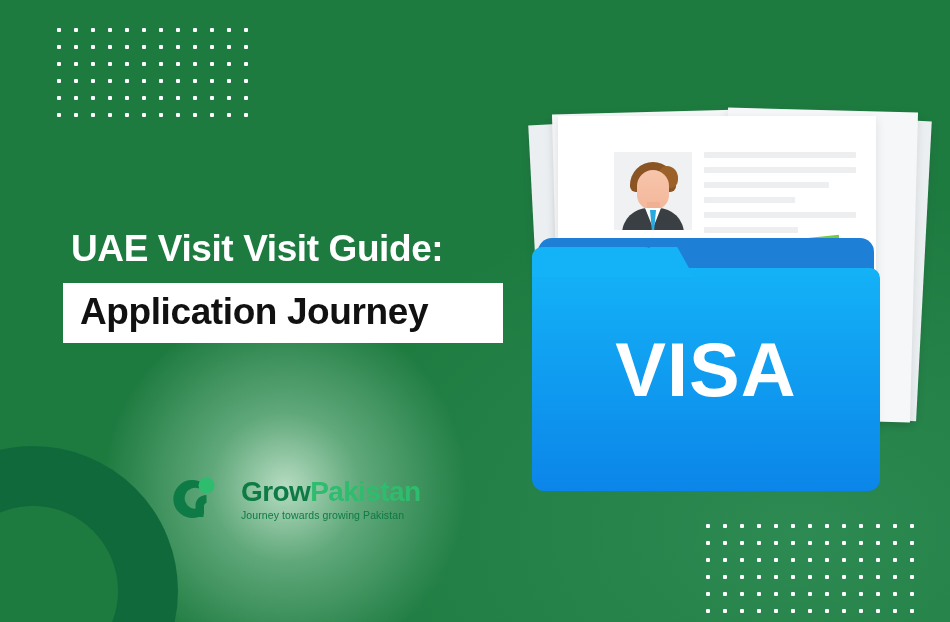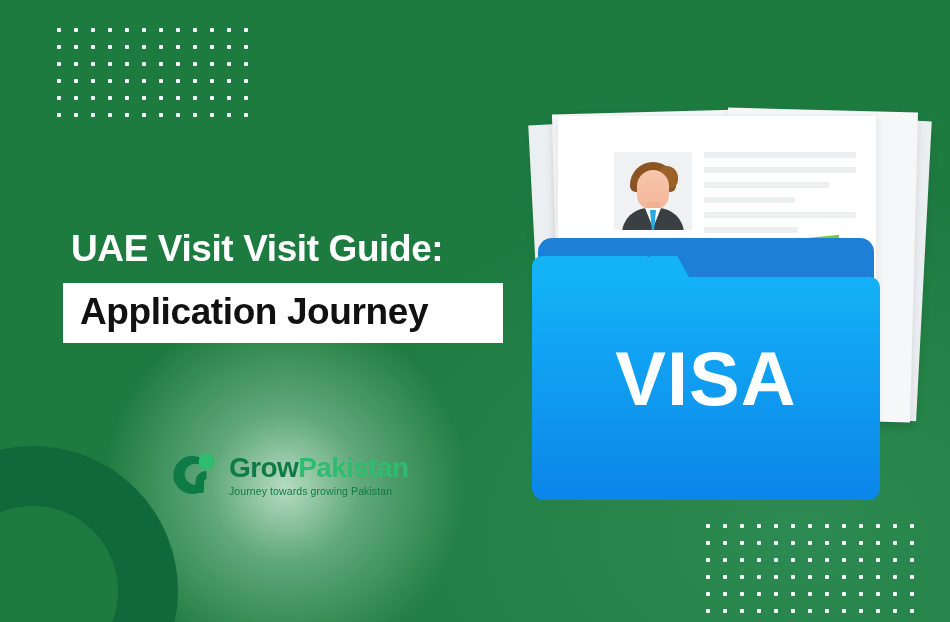--- a/index.html
+++ b/index.html
@@ -44,21 +44,21 @@
   .hl-line:last-child{margin-bottom:0;}
   .hl-highlight{
     display:inline-block;background:#ffffff;color:#111111;
     padding:10px 17px 13px 17px;margin-left:-8px;
     font-size:37px;font-weight:700;letter-spacing:-.4px;line-height:1;
   }
   .hl-box-wrap{width:432px;background:#fff;padding:0;}
 
   
   .logo{
-    position:absolute;left:166px;top:448px;display:flex;align-items:center;gap:9px;
+    position:absolute;left:166px;top:472px;display:flex;align-items:center;gap:21px;
   }
   .logo-mark{position:relative;width:54px;height:54px;flex:0 0 54px;}
   .logo-text{display:flex;flex-direction:column;line-height:1;}
   .logo-wordmark{font-size:28px;font-weight:700;letter-spacing:-.6px;white-space:nowrap;}
   .lw-grow{color:#0e7a45;}
   .lw-pak{color:#2ebc6e;}
   .logo-tagline{
     font-size:10.5px;color:#0e7a45;letter-spacing:.1px;margin-top:4px;white-space:nowrap;
   }
 
@@ -97,21 +97,21 @@
     background:linear-gradient(90deg,#62bb46 0%,#8ecf3e 100%);
     -webkit-background-clip:text;background-clip:text;color:transparent;
     font-family:"Liberation Sans", sans-serif;
   }
 
   .folder-back{
     position:absolute;left:10px;top:138px;width:336px;height:228px;
     background:#1e7fd6;border-radius:14px;
   }
   .folder-front{
-    position:absolute;left:4px;top:177px;width:348px;height:223px;
+    position:absolute;left:4px;top:168px;width:348px;height:223px;
     background:linear-gradient(180deg,#14b2f7 0%,#0b85e9 100%);
     border-radius:10px 10px 12px 12px;
   }
   .folder-front:before{
     content:"";position:absolute;left:0;top:-21px;width:128px;height:30px;
     background:#14b2f7;border-radius:10px 16px 0 0;
   }
   .folder-front:after{
     content:"";position:absolute;left:118px;top:-21px;width:44px;height:30px;
     background:#14b2f7;

